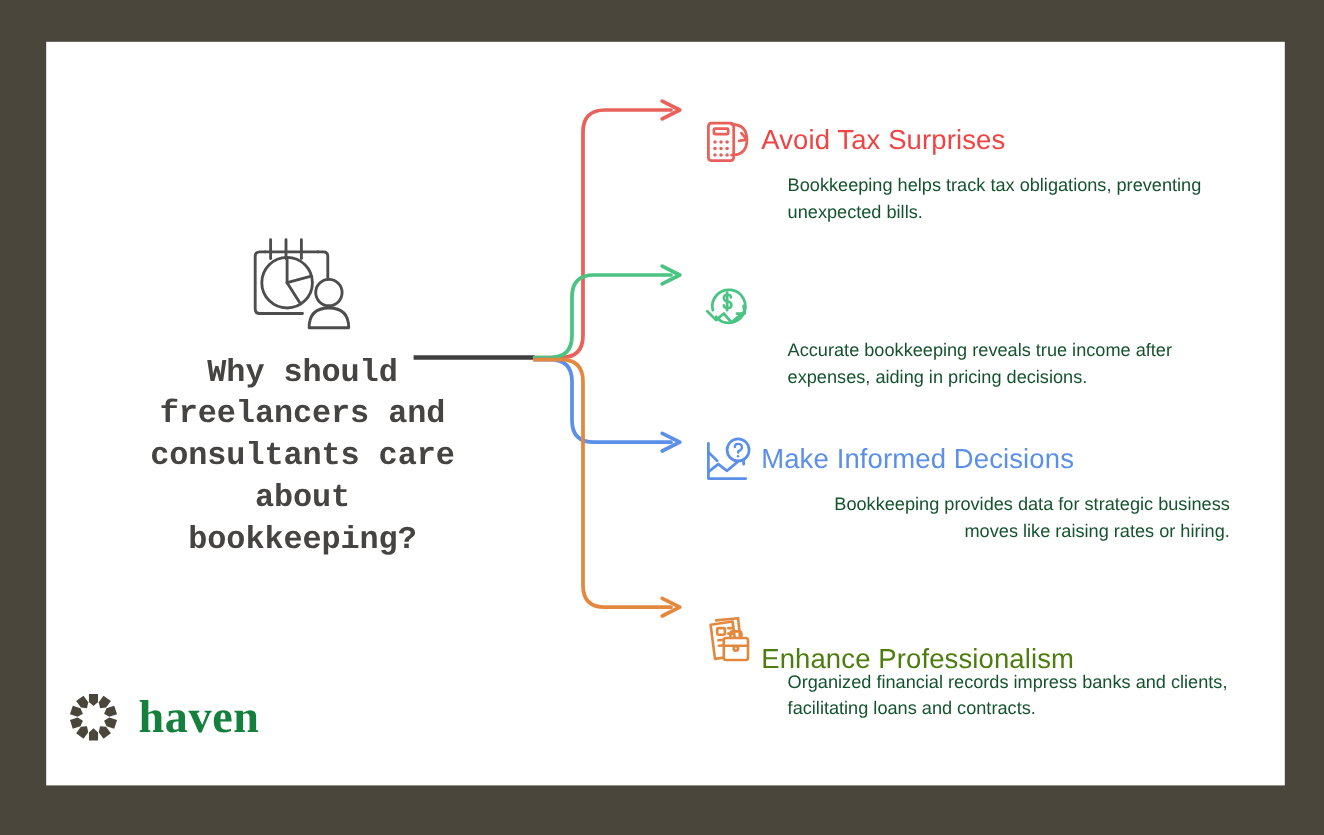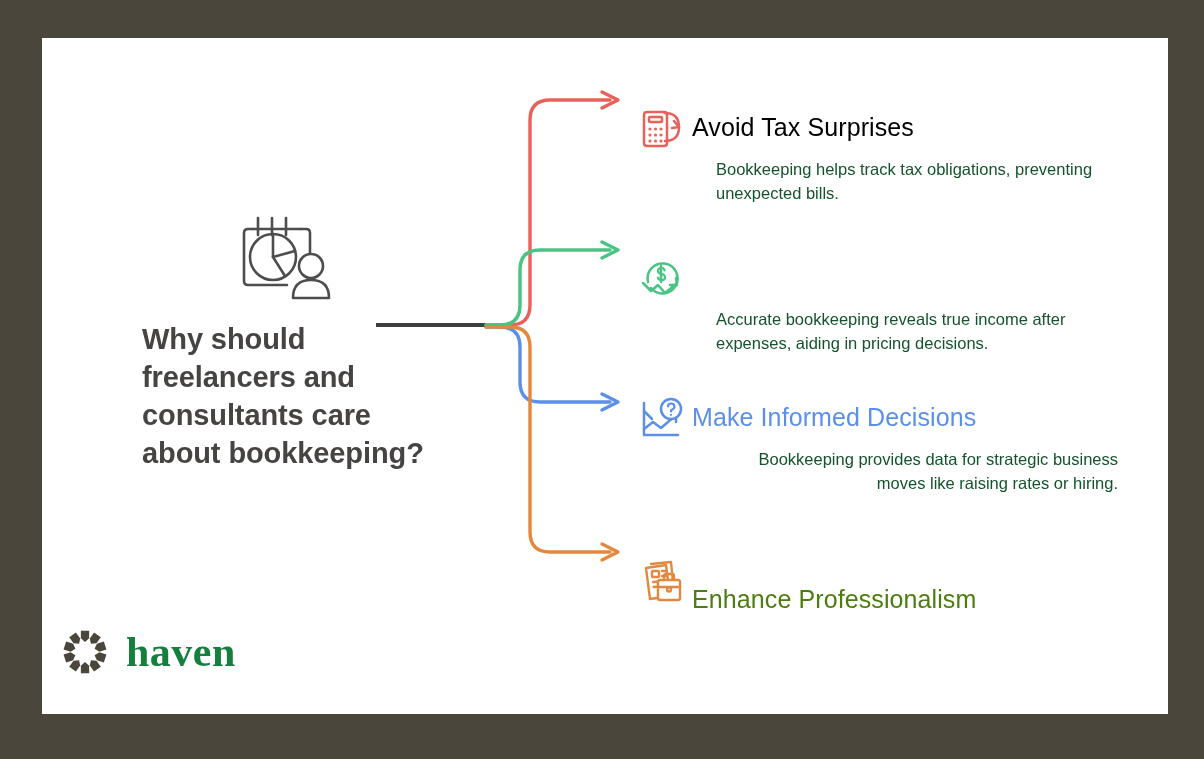--- a/index.html
+++ b/index.html
@@ -29,23 +29,25 @@
     left: 42px;
     top: 38px;
     width: 1126px;
     height: 676px;
     background: #ffffff;
   }
 
   
   #central-node {
     position: absolute;
-    left: 100px;
+    left: 88px;
     top: 172px;
     width: 290px;
+    text-align: center;
+    font-family: Liberation Mono, monospace;
   }
   #central-icon-wrap {
     width: 290px;
     height: 96px;
     display: flex;
     align-items: center;
     justify-content: center;
   }
   #central-title {
     margin-top: 14px;
@@ -100,21 +102,21 @@
     line-height: 23.5px;
     color: #14532d;
     max-width: 404px;
   }
 
   .b1 { top: 68px; }
   .b2 { top: 218px; }
   .b3 { top: 358px; text-align: right; }
   .b4 { top: 519px; }
 
-  .b1 .branch-title { color: #000000; }
+  .b1 .branch-title { color: #ef4444; }
   .b2 .branch-title { color: #4ac383; }
   .b3 .branch-title { color: #5b8fe8; }
   .b4 .branch-title { color: #4d7c0f; margin-top: 21px; }
 
   
   #brand {
     position: absolute;
     left: 20px;
     top: 591px;
     display: flex;
@@ -263,20 +265,21 @@
               <path d="M 15.5 29 L 27.5 28"></path>
               <path d="M 20 24 L 20 40 Q 20 42 22 42 L 40 42 Q 42 42 42 40 L 42 24 Q 42 22 40 22 L 22 22 Q 20 22 20 24 Z" fill="#ffffff"></path>
               <path d="M 26 22 L 26 18 Q 26 16 28 16 L 34 16 Q 36 16 36 18 L 36 22"></path>
               <path d="M 20 29 L 42 29"></path>
               <circle cx="31" cy="31.5" r="2" fill="#ffffff"></circle>
             </g>
           </svg>
         </div>
         <div class="branch-title">Enhance Professionalism</div>
       </div>
+      <div class="branch-desc">Organized financial records impress banks and clients, facilitating loans and contracts.</div>
     </div>
 
     <div id="brand">
       <div id="brand-mark">
         <svg width="46" height="46" viewBox="0 0 100 100">
           <g fill="#4a463c">
             <g transform="translate(50,50)">
               <g transform="rotate(0)">
                   <path d="M -9 -46 L 9 -46 L 9 -30 L 0 -22 L -9 -30 Z"></path>
                 </g>

